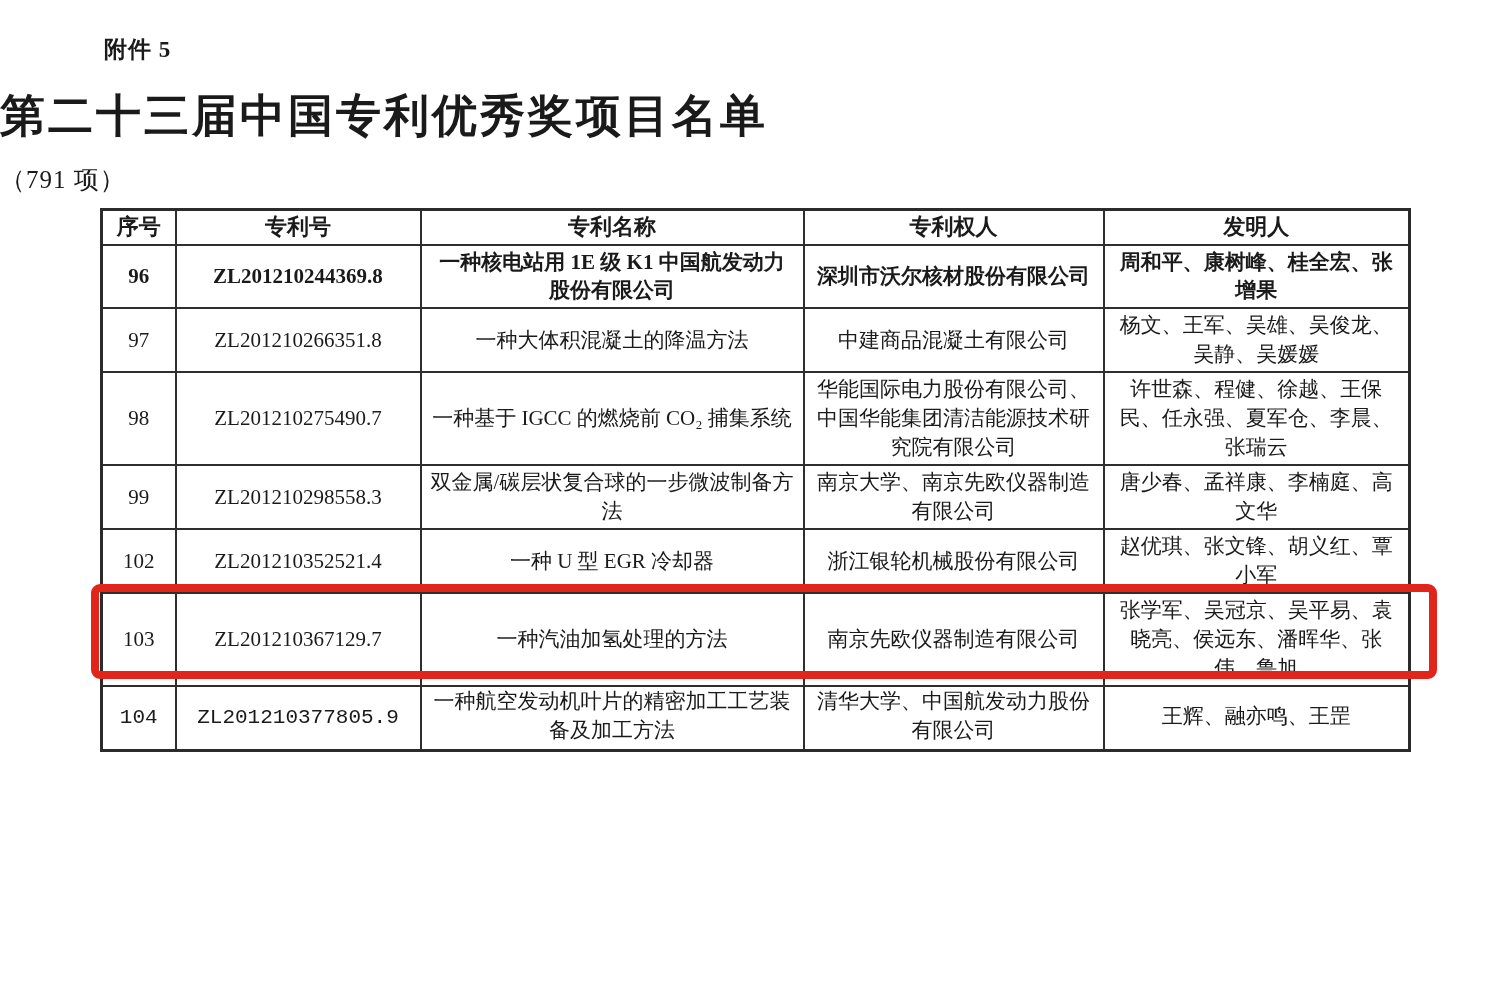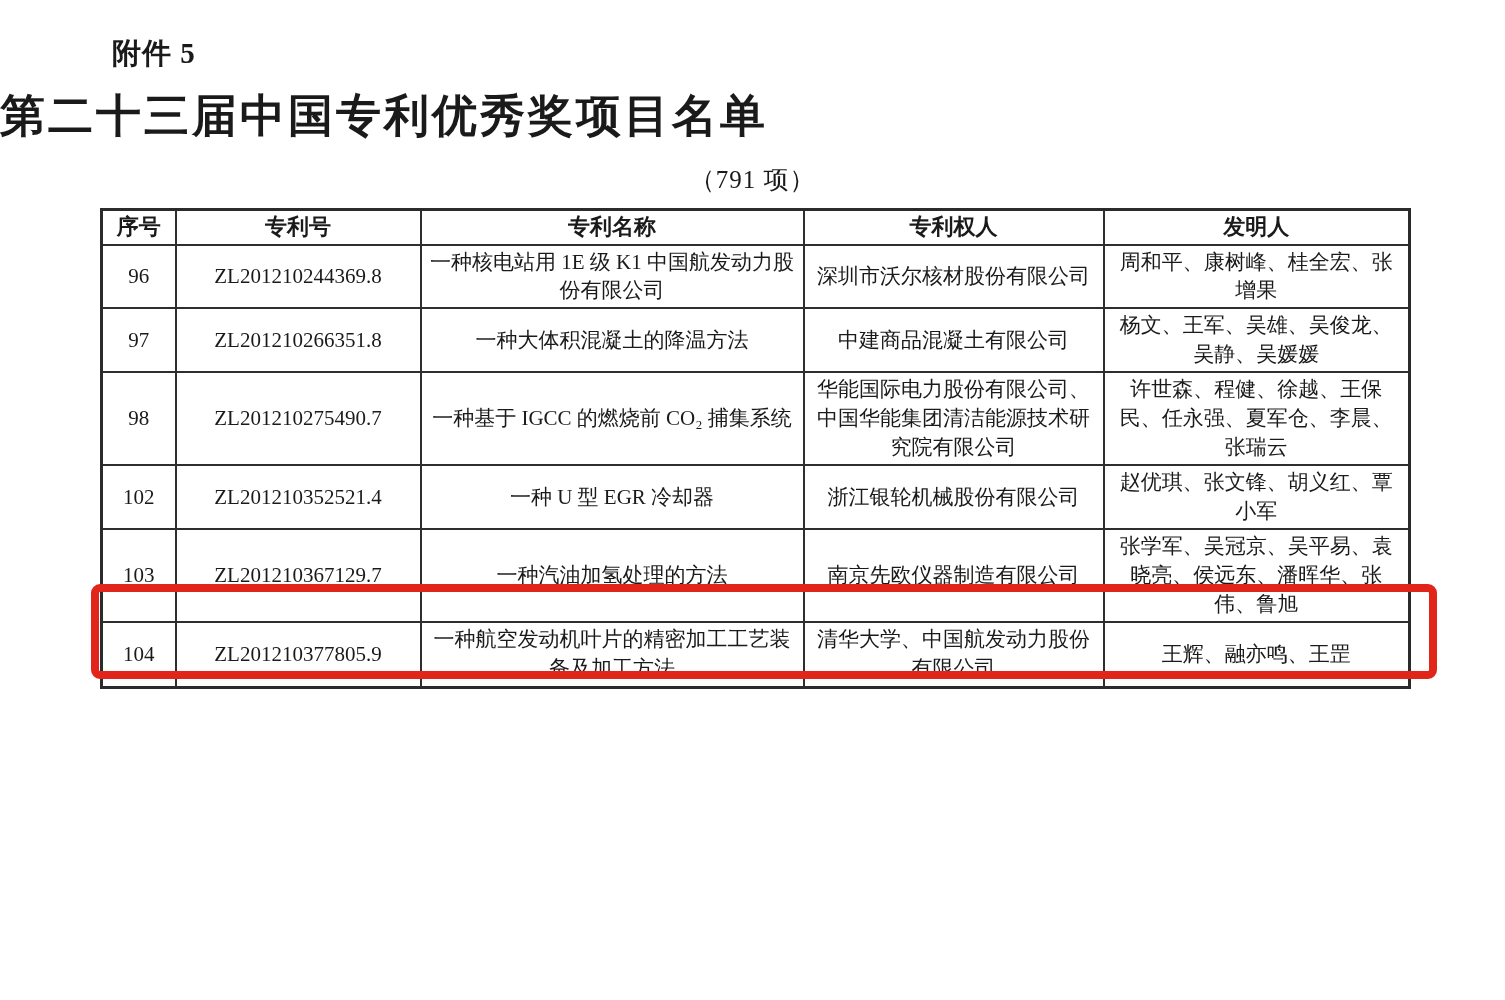--- a/index.html
+++ b/index.html
@@ -11,42 +11,42 @@
   }
   #page {
     position: relative;
     width: 1505px;
     height: 1000px;
     background: #ffffff;
     overflow: hidden;
   }
   .attachment-label {
     position: absolute;
-    left: 112px;
+    left: 104px;
     top: 34px;
-    font-size: 29px;
+    font-size: 23px;
     font-weight: bold;
     letter-spacing: 1px;
   }
   .doc-title {
     position: absolute;
     top: 86px;
     left: 0;
     width: 100%;
     text-align: left;
     font-size: 45px;
     font-weight: bold;
     letter-spacing: 3px;
   }
   .doc-subtitle {
     position: absolute;
     top: 163px;
     left: 0;
     width: 100%;
-    text-align: center;
+    text-align: left;
     font-size: 25px;
     letter-spacing: 1px;
   }
   .table-wrap {
     position: absolute;
     left: 100px;
     top: 208px;
     width: 1446px;
   }
   table#patent-table {
@@ -64,21 +64,21 @@
     line-height: 1.38;
     overflow: hidden;
   }
   #patent-table thead tr { height: 35px; }
   #patent-table th {
     font-size: 22px;
     font-weight: bold;
     padding: 1px 4px;
   }
   
-  #patent-table tbody tr:nth-child(1)  { height: 60px; }
+  #patent-table tbody tr:nth-child(1)  { height: 60px; font-weight: bold; }
   #patent-table tbody tr:nth-child(2)  { height: 62px; }
   #patent-table tbody tr:nth-child(3)  { height: 88px; }
   #patent-table tbody tr:nth-child(4)  { height: 60px; }
   #patent-table tbody tr:nth-child(5)  { height: 58px; }
   #patent-table tbody tr:nth-child(6)  { height: 65px; }
   #patent-table tbody tr:nth-child(7)  { height: 61px; font-family: Liberation Mono, monospace; }
   #patent-table tbody tr:nth-child(8)  { height: 81px; }
   #patent-table tbody tr:nth-child(9)  { height: 68px; }
   #patent-table tbody tr:nth-child(10) { height: 62px; }
   .cell-serial, .cell-patent-number { font-size: 22px; }
@@ -136,20 +136,27 @@
             <td class="cell-inventors">杨文、王军、吴雄、吴俊龙、吴静、吴媛媛</td>
           </tr>
           <tr>
             <td class="cell-serial">98</td>
             <td class="cell-patent-number">ZL201210275490.7</td>
             <td class="cell-patent-name">一种基于 IGCC 的燃烧前 CO₂ 捕集系统</td>
             <td class="cell-patentee">华能国际电力股份有限公司、中国华能集团清洁能源技术研究院有限公司</td>
             <td class="cell-inventors">许世森、程健、徐越、王保民、任永强、夏军仓、李晨、张瑞云</td>
           </tr>
           <tr>
+            <td class="cell-serial">99</td>
+            <td class="cell-patent-number">ZL201210298558.3</td>
+            <td class="cell-patent-name">双金属/碳层状复合球的一步微波制备方法</td>
+            <td class="cell-patentee">南京大学、南京先欧仪器制造有限公司</td>
+            <td class="cell-inventors">唐少春、孟祥康、李楠庭、高文华</td>
+          </tr>
+          <tr>
             <td class="cell-serial">102</td>
             <td class="cell-patent-number">ZL201210352521.4</td>
             <td class="cell-patent-name">一种 U 型 EGR 冷却器</td>
             <td class="cell-patentee">浙江银轮机械股份有限公司</td>
             <td class="cell-inventors">赵优琪、张文锋、胡义红、覃小军</td>
           </tr>
           <tr>
             <td class="cell-serial">103</td>
             <td class="cell-patent-number">ZL201210367129.7</td>
             <td class="cell-patent-name">一种汽油加氢处理的方法</td>

